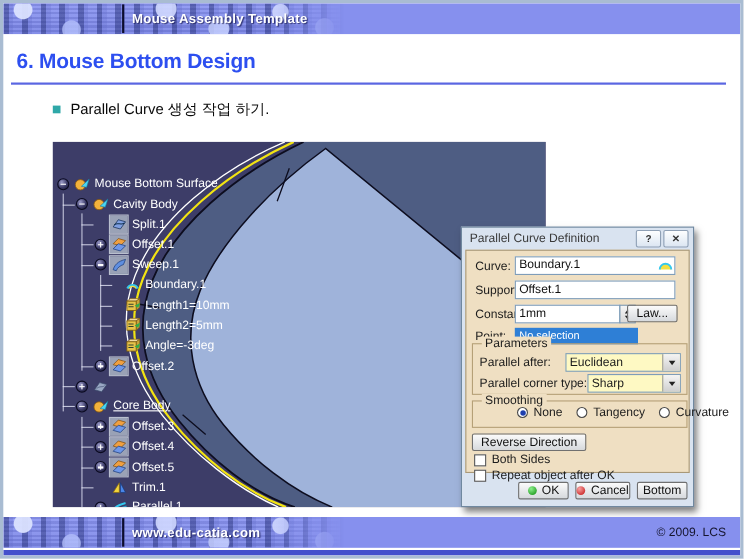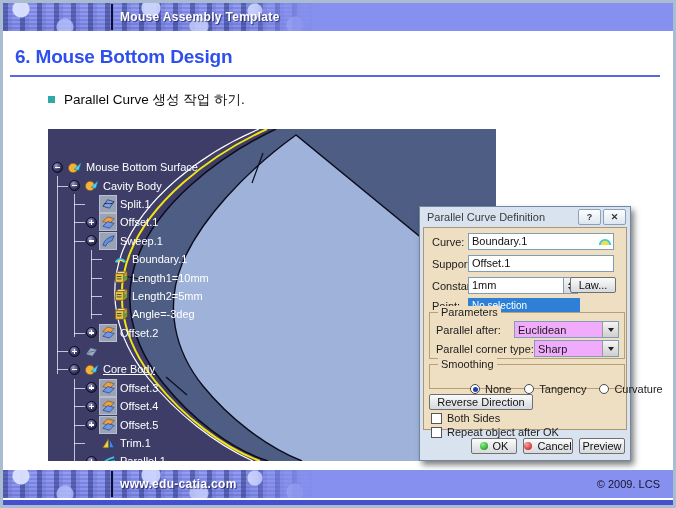--- a/index.html
+++ b/index.html
@@ -78,21 +78,21 @@
   .spinner{position:absolute;left:139px;top:49px;width:15px;height:17px;border:1px solid #7f9db9;box-sizing:border-box;
            background:linear-gradient(#f6f6f6,#d8d8d8);display:flex;flex-direction:column;align-items:center;justify-content:center;gap:2px;}
   .tri-up{width:0;height:0;border-left:3px solid transparent;border-right:3px solid transparent;border-bottom:4px solid #222;}
   .tri-dn{width:0;height:0;border-left:3px solid transparent;border-right:3px solid transparent;border-top:4px solid #222;}
   .wbtn{position:absolute;border:1px solid #707070;border-radius:2px;background:linear-gradient(#fbfbfb,#d6d9dd);
         font-size:11px;color:#111;display:flex;align-items:center;justify-content:center;box-sizing:border-box;}
   .highlight{position:absolute;left:44px;top:70px;width:112px;height:15px;background:#2e7fd6;color:#fff;
              font-size:10px;line-height:15px;padding-left:4px;box-sizing:border-box;}
   .group{position:absolute;left:5px;width:196px;border:1px solid #b5a077;box-sizing:border-box;}
   .legend{position:absolute;top:-7px;left:8px;background:#efdfc2;padding:0 3px;font-size:11px;}
-  .combo{position:absolute;height:17px;background:#f0abfc;border:1px solid #7f9db9;box-sizing:border-box;padding-left:24px;}
+  .combo{position:absolute;height:17px;background:#fef9c3;border:1px solid #7f9db9;box-sizing:border-box;padding-left:24px;}
   .combo .cval{position:absolute;left:3px;top:1px;font-size:11px;line-height:14px;}
   .combo .carrow{position:absolute;right:0;top:0;bottom:0;width:15px;background:linear-gradient(#f4f4f4,#cfcfcf);
                  border-left:1px solid #9a9a9a;display:flex;align-items:center;justify-content:center;}
   .radio-row{position:absolute;left:6px;display:flex;align-items:center;gap:5px;}
   .radio{width:10px;height:10px;border-radius:50%;background:#fff;border:1px solid #4a4a4a;box-sizing:border-box;position:relative;flex:0 0 10px;}
   .radio.sel::after{content:"";position:absolute;left:1.5px;top:1.5px;width:5px;height:5px;border-radius:50%;background:#1f3fae;}
   .rlabel{margin-right:8px;}
   .cbx-row{position:absolute;left:7px;display:flex;align-items:center;gap:5px;}
   .cbx{width:11px;height:11px;background:#fff;border:1px solid #555;box-sizing:border-box;flex:0 0 11px;}
   .ball{width:8px;height:8px;border-radius:50%;margin-right:5px;flex:0 0 8px;}
@@ -390,21 +390,21 @@
         <div class="combo" style="left:104px;top:27px;width:85px;">
           <span class="cval">Sharp</span>
           <span class="carrow">
               <span class="tri-dn"></span>
             </span>
         </div>
       </div>
 
       <div class="group" style="top:136px;height:25px;">
         <span class="legend">Smoothing</span>
-        <div class="radio-row" style="top:18px;padding-left:34px;">
+        <div class="radio-row" style="top:4px;padding-left:34px;">
           <span class="radio sel"></span>
           <span class="rlabel">None</span>
           <span class="radio"></span>
           <span class="rlabel">Tangency</span>
           <span class="radio"></span>
           <span class="rlabel">Curvature</span>
         </div>
       </div>
 
       <div class="wbtn" style="left:5px;top:166px;width:104px;height:16px;">Reverse Direction</div>
@@ -420,21 +420,21 @@
 
       <div class="wbtn" style="left:47px;top:210px;width:46px;height:16px;">
         <span class="ball green"></span>
         <span>OK</span>
       </div>
       <div class="wbtn" style="left:99px;top:210px;width:50px;height:16px;">
         <span class="ball red"></span>
         <span>Cancel</span>
       </div>
       <div class="wbtn" style="left:155px;top:210px;width:46px;height:16px;">
-        <span>Preview</span>
+        <span>Bottom</span>
       </div>
     </div>
   </div>
 
   <div class="banner bottom">
     <div class="pattern"></div>
     <div class="vline"></div>
     <span class="btext">www.edu-catia.com</span>
     <span class="bcopy">© 2009. LCS</span>
   </div>

